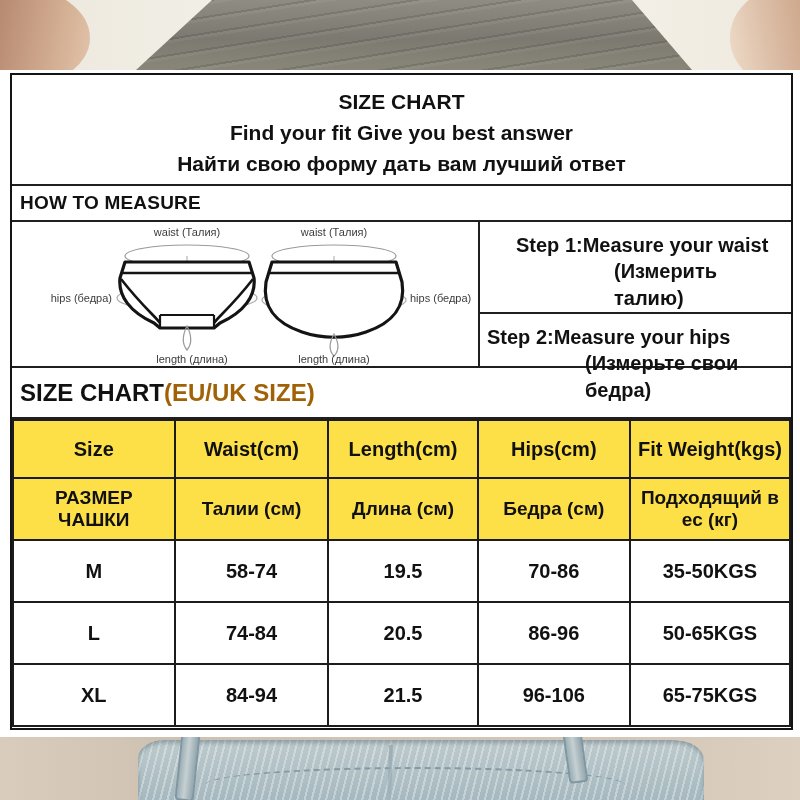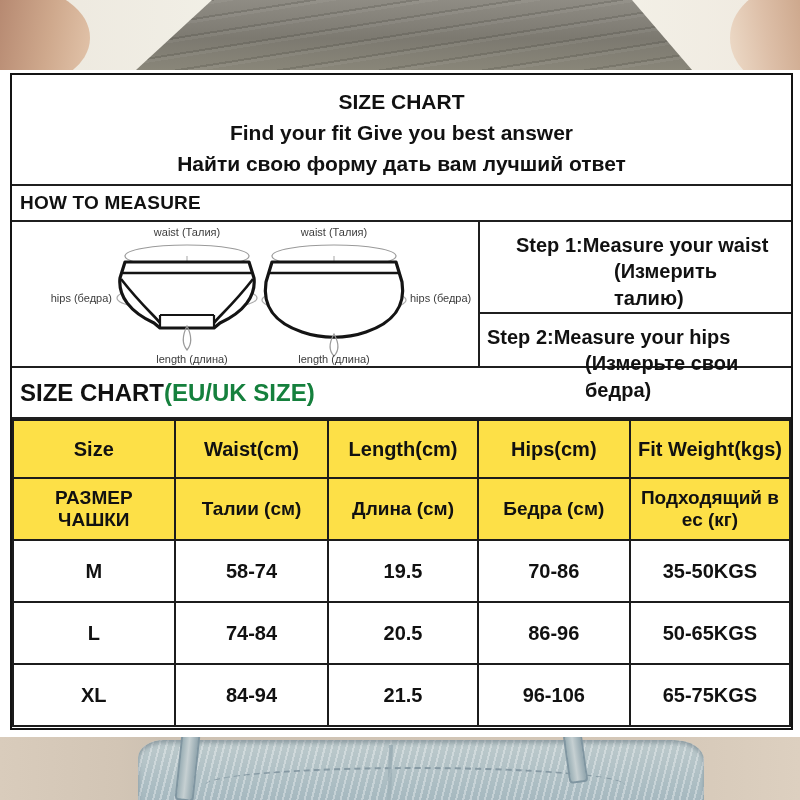--- a/index.html
+++ b/index.html
@@ -36,21 +36,21 @@
   .sec-measure{height:146px;display:flex;}
   .diagrams{width:466px;height:146px;}
   .steps{flex:1;border-left:2px solid #1f1f1f;display:flex;flex-direction:column;}
   .step{flex:1;box-sizing:border-box;padding:10px 4px 0 7px;}
   .step1{border-bottom:2px solid #1f1f1f;padding-left:36px;}
   .step .en{font-size:20px;font-weight:bold;line-height:26px;}
   .step .ru{font-size:20px;font-weight:bold;line-height:27px;padding-left:98px;}
 
   .sec-sctitle{height:51px;display:flex;align-items:center;padding-left:8px;}
   .sec-sctitle .t{font-size:24px;font-weight:bold;}
-  .sec-sctitle .red{color:#15803d;}
+  .sec-sctitle .red{color:#a16207;}
 
   table.size{width:100%;border-collapse:collapse;table-layout:fixed;}
   table.size th,table.size td{border:2px solid #1c1c1c;text-align:center;
     vertical-align:middle;padding:0 4px;box-sizing:border-box;}
   tr.hrow1{height:58px;} tr.hrow2{height:62px;}
   tr.drow{height:62px;}
   tr.hrow1 th,tr.hrow2 th{background:#fde047;font-size:20px;font-weight:bold;}
   tr.hrow2 th{font-size:19px;}
   tr.drow td{font-size:20px;font-weight:bold;background:#fff;}
 

